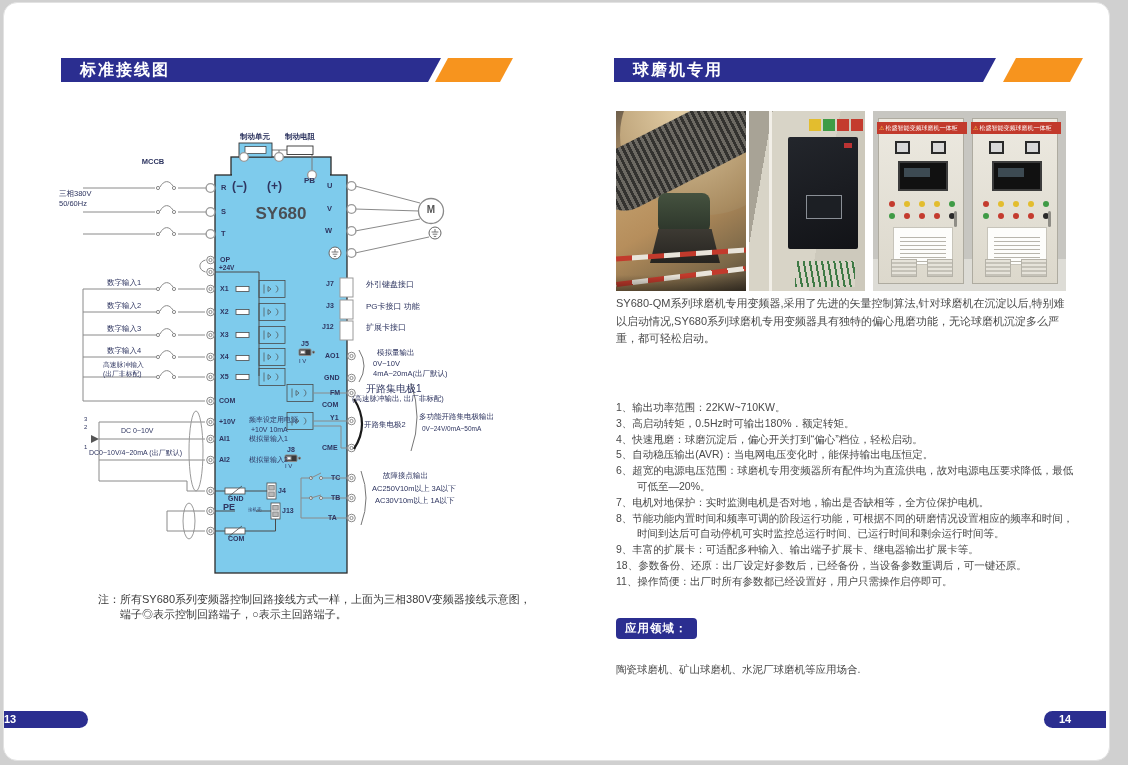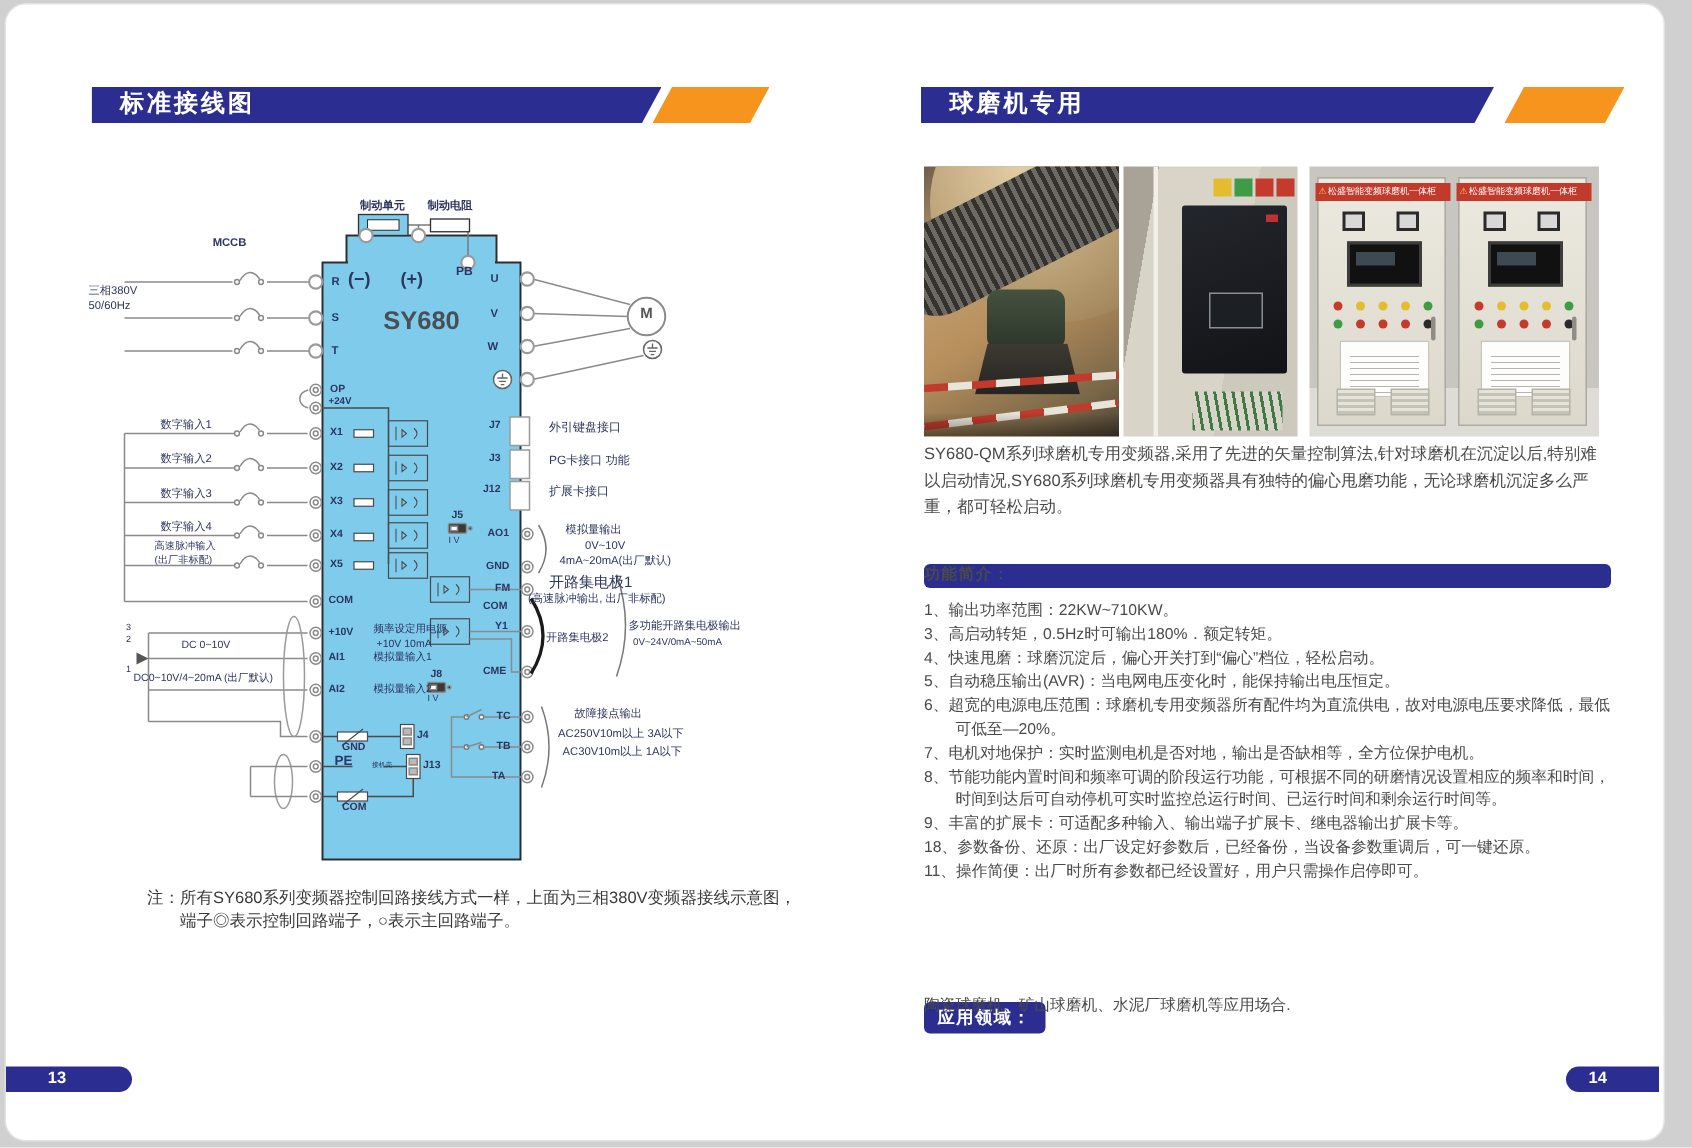--- a/index.html
+++ b/index.html
@@ -12,21 +12,21 @@
 
   
   .diagram{position:absolute;left:35px;top:126px;width:520px;height:480px}
   .diagram svg{position:absolute;left:0;top:0}
   .dlabel{position:absolute;white-space:nowrap;line-height:1.05;color:#2e3560}
 
   .note{position:absolute;left:94px;top:589px;font-size:11px;color:#3a3a3a;line-height:15px}
   .note .l2{margin-left:22px}
 
   .pgbadge{position:absolute;top:708px;height:17px;background:#2b2e90;color:#fff;font-size:11px;font-weight:bold;line-height:17px;box-sizing:border-box}
-  .pgbadge.left{left:0;width:84px;border-radius:0 9px 9px 0;text-align:center;padding-right:16px}
+  .pgbadge.left{left:0;width:84px;border-radius:0 9px 9px 0;text-align:left;padding-right:16px}
   .pgbadge.right{right:3px;width:62px;border-radius:9px 0 0 9px;text-align:left;padding-left:15px}
 
   
   .photos{position:absolute;left:612px;top:108px;width:452px;height:180px;display:flex}
   .photo{position:relative;overflow:hidden;height:180px}
   .ph1{width:130px;background:linear-gradient(150deg,#6e5f4c 0%,#c3a06e 28%,#b68e5c 55%,#7a6748 85%,#4e4334 100%)}
   .ph1 .drum{position:absolute;right:-44px;top:-56px;width:170px;height:160px;border-radius:50%;background:radial-gradient(circle at 35% 35%,#e2cda5,#a98c61 70%,#82694a)}
   .ph1 .belt{position:absolute;left:-30px;top:6px;width:200px;height:62px;background:repeating-linear-gradient(90deg,#33322f 0 3px,#6d6a63 3px 6px);transform:rotate(-27deg);border-radius:30px 4px 4px 30px}
   .ph1 .motor{position:absolute;left:42px;top:82px;width:52px;height:40px;background:linear-gradient(#45523f,#2c352a);border-radius:8px}
   .ph1 .base{position:absolute;left:34px;top:118px;width:70px;height:34px;background:linear-gradient(#3d3a33,#262420);clip-path:polygon(12% 0,88% 0,100% 100%,0 100%)}
@@ -51,21 +51,21 @@
   .cab .screen i{position:absolute;left:4px;top:5px;width:26px;height:9px;background:#3d4a52;display:block}
   .cab .dots{position:absolute;left:10px;width:66px;display:flex;justify-content:space-between}
   .cab .dots span{width:6px;height:6px;border-radius:50%;display:block}
   .cab .plate{position:absolute;left:14px;top:108px;width:58px;height:36px;background:#fdfdfb;border:1px solid #c7c4ba;background-image:repeating-linear-gradient(#fdfdfb 0 3px,#b8b5ac 3px 4px);background-size:80% 100%;background-position:center 6px;background-repeat:no-repeat}
   .cab .vent{position:absolute;bottom:6px;width:24px;height:16px;background:repeating-linear-gradient(#e6e3da 0 2px,#c5c2b8 2px 4px);border:1px solid #b5b2a8}
   .cab .handle{position:absolute;right:6px;top:92px;width:3px;height:16px;background:#8f8d86;border-radius:2px}
 
   .intro{position:absolute;left:612px;top:292px;width:452px;font-size:11px;line-height:17.5px;color:#4a4a4a}
   .badge{position:absolute;background:#2b2e90;color:#fff;font-size:11.5px;font-weight:bold;padding:3px 9px;border-radius:4px;letter-spacing:1px}
   .badge.features{left:612px;top:373px}
-  .badge.apps{left:612px;top:665px}
+  .badge.apps{left:612px;top:615px}
   .features{position:absolute;left:612px;top:397px;width:458px;margin:0;padding:0;list-style:none;font-size:10.5px;line-height:15.8px;color:#4a4a4a}
   .features li{padding-left:21px;text-indent:-21px}
   .appline{position:absolute;left:612px;top:660px;width:458px;font-size:10.5px;color:#4a4a4a}
 </style>
 </head>
 <body>
 
 <div class="page">
 
   <div class="hdr-blue" style="left:57px;width:380px"><span>标准接线图</span></div>
@@ -288,21 +288,21 @@
         <span class="dlabel" style="left: 291px; top: 285px; font-size: 7px; font-weight: 700;">Y1</span>
         <span class="dlabel" style="left: 283px; top: 315px; font-size: 7px; font-weight: 700;">CME</span>
         <span class="dlabel" style="left: 292px; top: 345px; font-size: 7px; font-weight: 700;">TC</span>
         <span class="dlabel" style="left: 292px; top: 365px; font-size: 7px; font-weight: 700;">TB</span>
         <span class="dlabel" style="left: 289px; top: 385px; font-size: 7px; font-weight: 700;">TA</span>
         <span class="dlabel" style="left: 392px; top: 76px; font-size: 10px; font-weight: 700; transform: translateX(-50%); color: rgb(85, 85, 85);">M</span>
         <span class="dlabel" style="left: 327px; top: 152px; font-size: 8px;">外引键盘接口</span>
         <span class="dlabel" style="left: 327px; top: 174px; font-size: 8px;">PG卡接口 功能</span>
         <span class="dlabel" style="left: 327px; top: 195px; font-size: 8px;">扩展卡接口</span>
         <span class="dlabel" style="left: 338px; top: 220px; font-size: 7.5px;">模拟量输出</span>
-        <span class="dlabel" style="left: 334px; top: 231px; font-size: 7.5px; margin-left: 17px;">0V~10V</span>
+        <span class="dlabel" style="left: 334px; top: 231px; font-size: 7.5px;">0V~10V</span>
         <span class="dlabel" style="left: 334px; top: 241px; font-size: 7.5px;">4mA~20mA(出厂默认)</span>
         <span class="dlabel" style="left: 305px; top: 255px; font-size: 10px; margin-left: 22px;">开路集电极1</span>
         <span class="dlabel" style="left: 313px; top: 266px; font-size: 7.5px;">(高速脉冲输出, 出厂非标配)</span>
         <span class="dlabel" style="left: 325px; top: 292px; font-size: 7.5px;">开路集电极2</span>
         <span class="dlabel" style="left: 380px; top: 284px; font-size: 7.5px;">多功能开路集电极输出</span>
         <span class="dlabel" style="left: 383px; top: 297px; font-size: 6.5px;">0V~24V/0mA~50mA</span>
         <span class="dlabel" style="left: 344px; top: 343px; font-size: 7.5px;">故障接点输出</span>
         <span class="dlabel" style="left: 333px; top: 356px; font-size: 7.5px;">AC250V10m以上 3A以下</span>
         <span class="dlabel" style="left: 336px; top: 368px; font-size: 7.5px;">AC30V10m以上 1A以下</span>
         <span class="dlabel" style="left: 68px; top: 150px; font-size: 7.5px;">数字输入1</span>
@@ -405,21 +405,20 @@
         <div class="plate"></div>
         <div class="handle"></div>
         <div class="vent" style="left:12px"></div>
         <div class="vent" style="left:48px"></div>
       </div>
     </div>
   </div>
 
   <div class="intro">SY680-QM系列球磨机专用变频器,采用了先进的矢量控制算法,针对球磨机在沉淀以后,特别难以启动情况,SY680系列球磨机专用变频器具有独特的偏心甩磨功能，无论球磨机沉淀多么严重，都可轻松启动。</div>
 
-  <div class="badge features">功能简介：</div>
   <ul class="features">
     <li>1、输出功率范围：22KW~710KW。</li>
     <li>3、高启动转矩，0.5Hz时可输出180%．额定转矩。</li>
     <li>4、快速甩磨：球磨沉淀后，偏心开关打到“偏心”档位，轻松启动。</li>
     <li>5、自动稳压输出(AVR)：当电网电压变化时，能保持输出电压恒定。</li>
     <li>6、超宽的电源电压范围：球磨机专用变频器所有配件均为直流供电，故对电源电压要求降低，最低可低至—20%。</li>
     <li>7、电机对地保护：实时监测电机是否对地，输出是否缺相等，全方位保护电机。</li>
     <li>8、节能功能内置时间和频率可调的阶段运行功能，可根据不同的研磨情况设置相应的频率和时间，时间到达后可自动停机可实时监控总运行时间、已运行时间和剩余运行时间等。</li>
     <li>9、丰富的扩展卡：可适配多种输入、输出端子扩展卡、继电器输出扩展卡等。</li>
     <li>18、参数备份、还原：出厂设定好参数后，已经备份，当设备参数重调后，可一键还原。</li>

